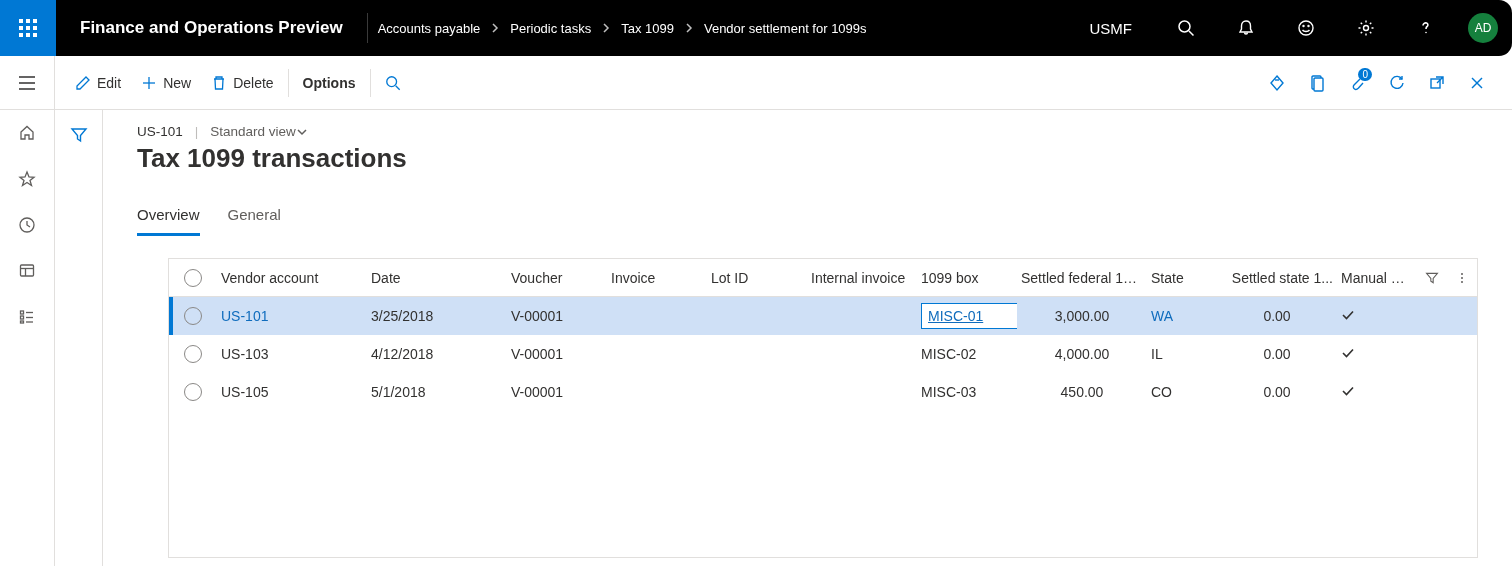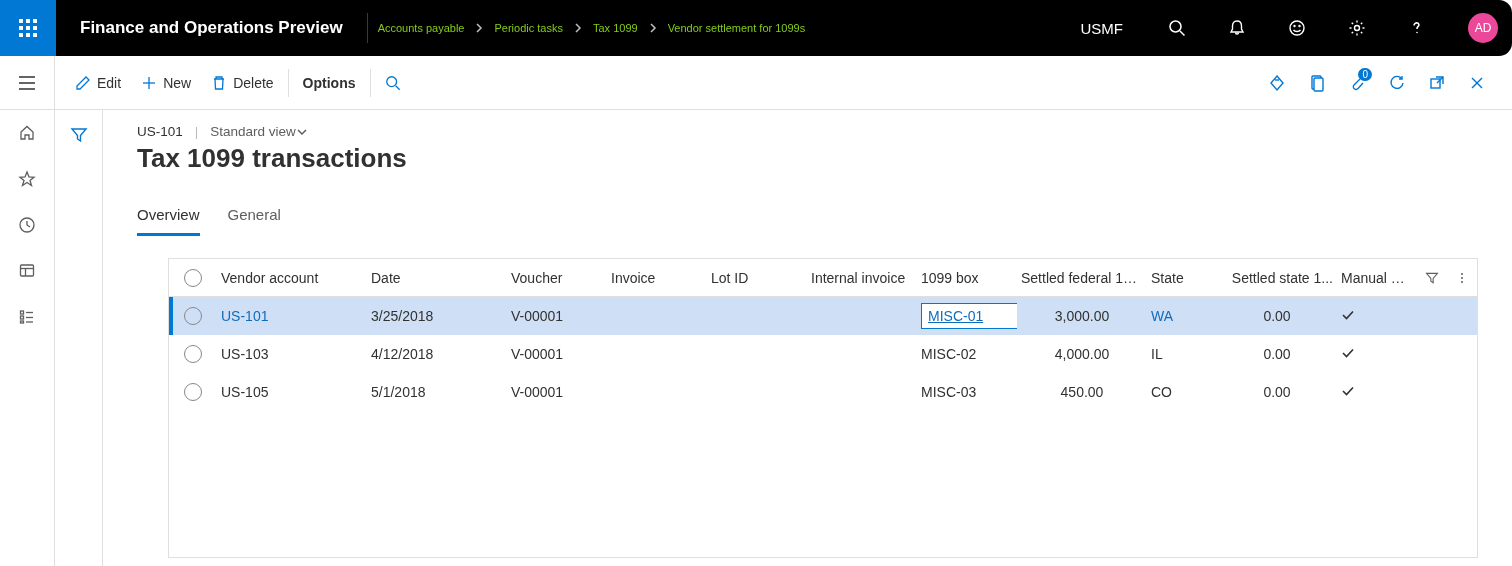--- a/index.html
+++ b/index.html
@@ -14,28 +14,28 @@
   }
   *{box-sizing:border-box;font-family:"Segoe UI",Arial,sans-serif;}
   html,body{margin:0;padding:0;width:1512px;height:566px;overflow:hidden;background:#fff;color:var(--text-dark);}
   
   .topbar{height:56px;background:#000;color:#fff;display:flex;align-items:center;border-radius:13px;}
   .waffle{width:56px;height:56px;background:var(--brand-blue);display:flex;align-items:center;justify-content:center;cursor:pointer;}
   .waffle-grid{display:grid;grid-template-columns:repeat(3,4px);grid-template-rows:repeat(3,4px);gap:3px;}
   .waffle-grid span{width:4px;height:4px;background:#fff;}
   .app-title{font-size:17px;font-weight:600;padding:0 24px;white-space:nowrap;}
   .vdiv{width:1px;height:30px;background:#3a3a3a;margin-right:10px;}
-  .breadcrumb{display:flex;align-items:center;gap:10px;font-size:11px;color:#84cc16;}
+  .breadcrumb{display:flex;align-items:center;gap:10px;font-size:13px;color:#ffffff;}
   .breadcrumb .crumb{cursor:pointer;white-space:nowrap;}
   .chev{color:#bfbfbf;}
   .top-right{margin-left:auto;display:flex;align-items:center;gap:12px;}
   .legal-entity{font-size:15px;color:#fff;padding:0 18px;cursor:pointer;}
   .top-icon{width:48px;height:56px;display:flex;align-items:center;justify-content:center;cursor:pointer;color:#fff;}
   .top-icon svg{stroke:#fff;}
-  .avatar{width:30px;height:30px;border-radius:50%;background:#ec4899;display:flex;align-items:center;justify-content:center;font-size:12px;color:#fff;margin:0 14px 0 15px;cursor:pointer;}
+  .avatar{width:30px;height:30px;border-radius:50%;background:#15803d;display:flex;align-items:center;justify-content:center;font-size:12px;color:#fff;margin:0 14px 0 6px;cursor:pointer;}
 
   
   .actionpane-wrap{display:flex;}
   .hamburger-col{width:55px;border-right:1px solid var(--border);display:flex;flex-direction:column;align-items:center;}
   .hamburger{height:54px;width:55px;display:flex;align-items:center;justify-content:center;cursor:pointer;border-bottom:1px solid var(--border);}
   .nav-icon{height:46px;width:55px;display:flex;align-items:center;justify-content:center;cursor:pointer;color:var(--icon-grey);}
   .actionpane{flex:1;height:54px;display:flex;align-items:center;padding:0 10px;border-bottom:1px solid var(--border);}
   .ap-item{display:flex;align-items:center;gap:6px;font-size:14px;color:var(--text-dark);padding:6px 10px;cursor:pointer;border-radius:2px;}
   .ap-item svg{stroke:var(--brand-blue);}
   .ap-item.bold{font-weight:600;}

